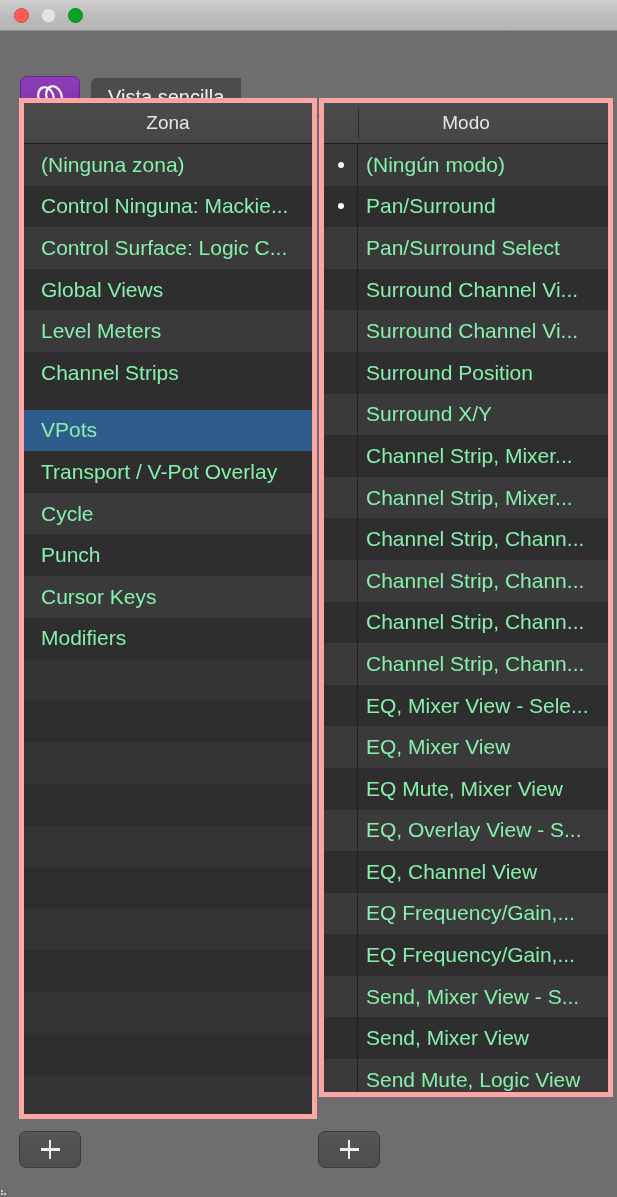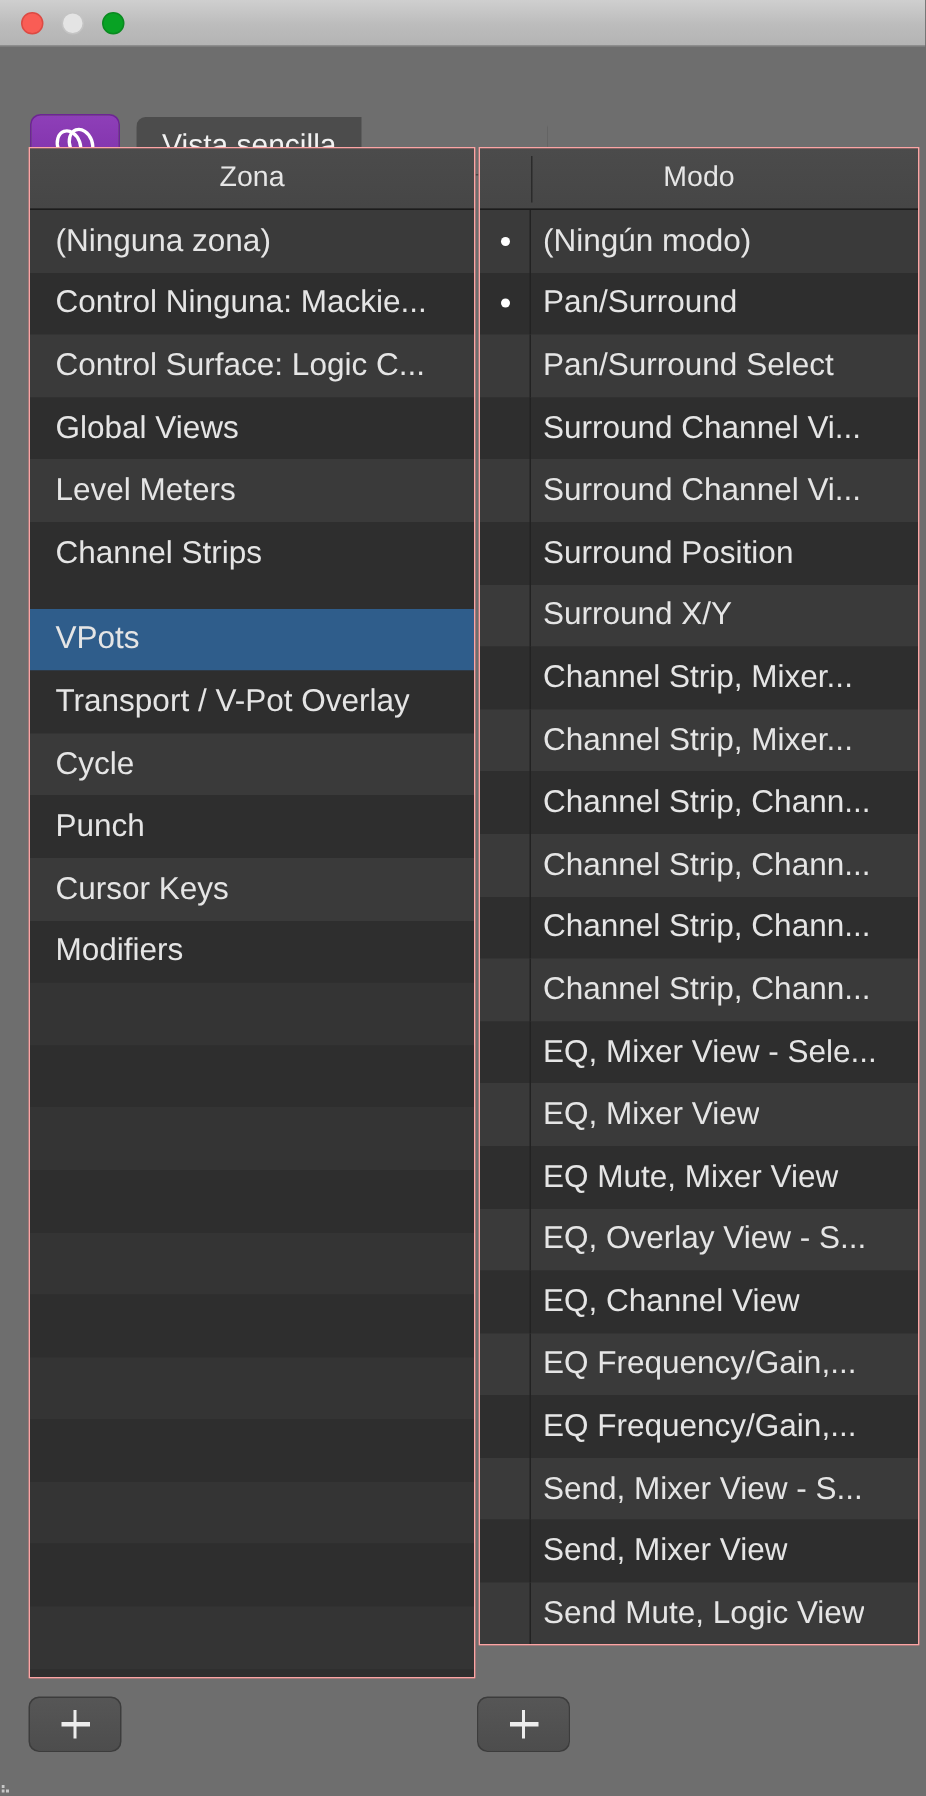--- a/index.html
+++ b/index.html
@@ -90,21 +90,21 @@
     background: linear-gradient(to bottom, #4189cc 0%, #3277bd 100%);
     color: #ffffff;
   }
   .seg + .seg { border-left: 1px solid #3a3a3a; margin-top: 44px; }
 
   
   .table-frame {
     position: absolute;
     top: 98px;
     background: #2e2e2e;
-    border: 1px solid #fca5a5;
+    border: 5px solid #fca5a5;
     box-sizing: border-box;
     overflow: hidden;
   }
   #zone-frame  { left: 19px;  width: 298px; height: 1021px; }
   #mode-frame  { left: 319px; width: 294px; height: 999px; }
 
   .thead {
     position: relative;
     height: 41px;
     background: linear-gradient(to bottom, #4b4b4b 0%, #464646 100%);
@@ -137,21 +137,21 @@
     display: flex;
     align-items: center;
     box-sizing: border-box;
     background: #2e2e2e;
   }
   .row.alt { background: #3a3a3a; }
   .row.selected { background: #2f5d8b; margin-top: 16px; }
 
   .row .label {
     font-size: 21px;
-    color: #e5e5e5;
+    color: #86efac;
     white-space: nowrap;
     overflow: hidden;
     text-overflow: clip;
   }
   #zone-frame .row .label { padding-left: 17px; }
 
   
   #mode-frame .row .bullet-cell {
     position: relative;
     width: 34px;

